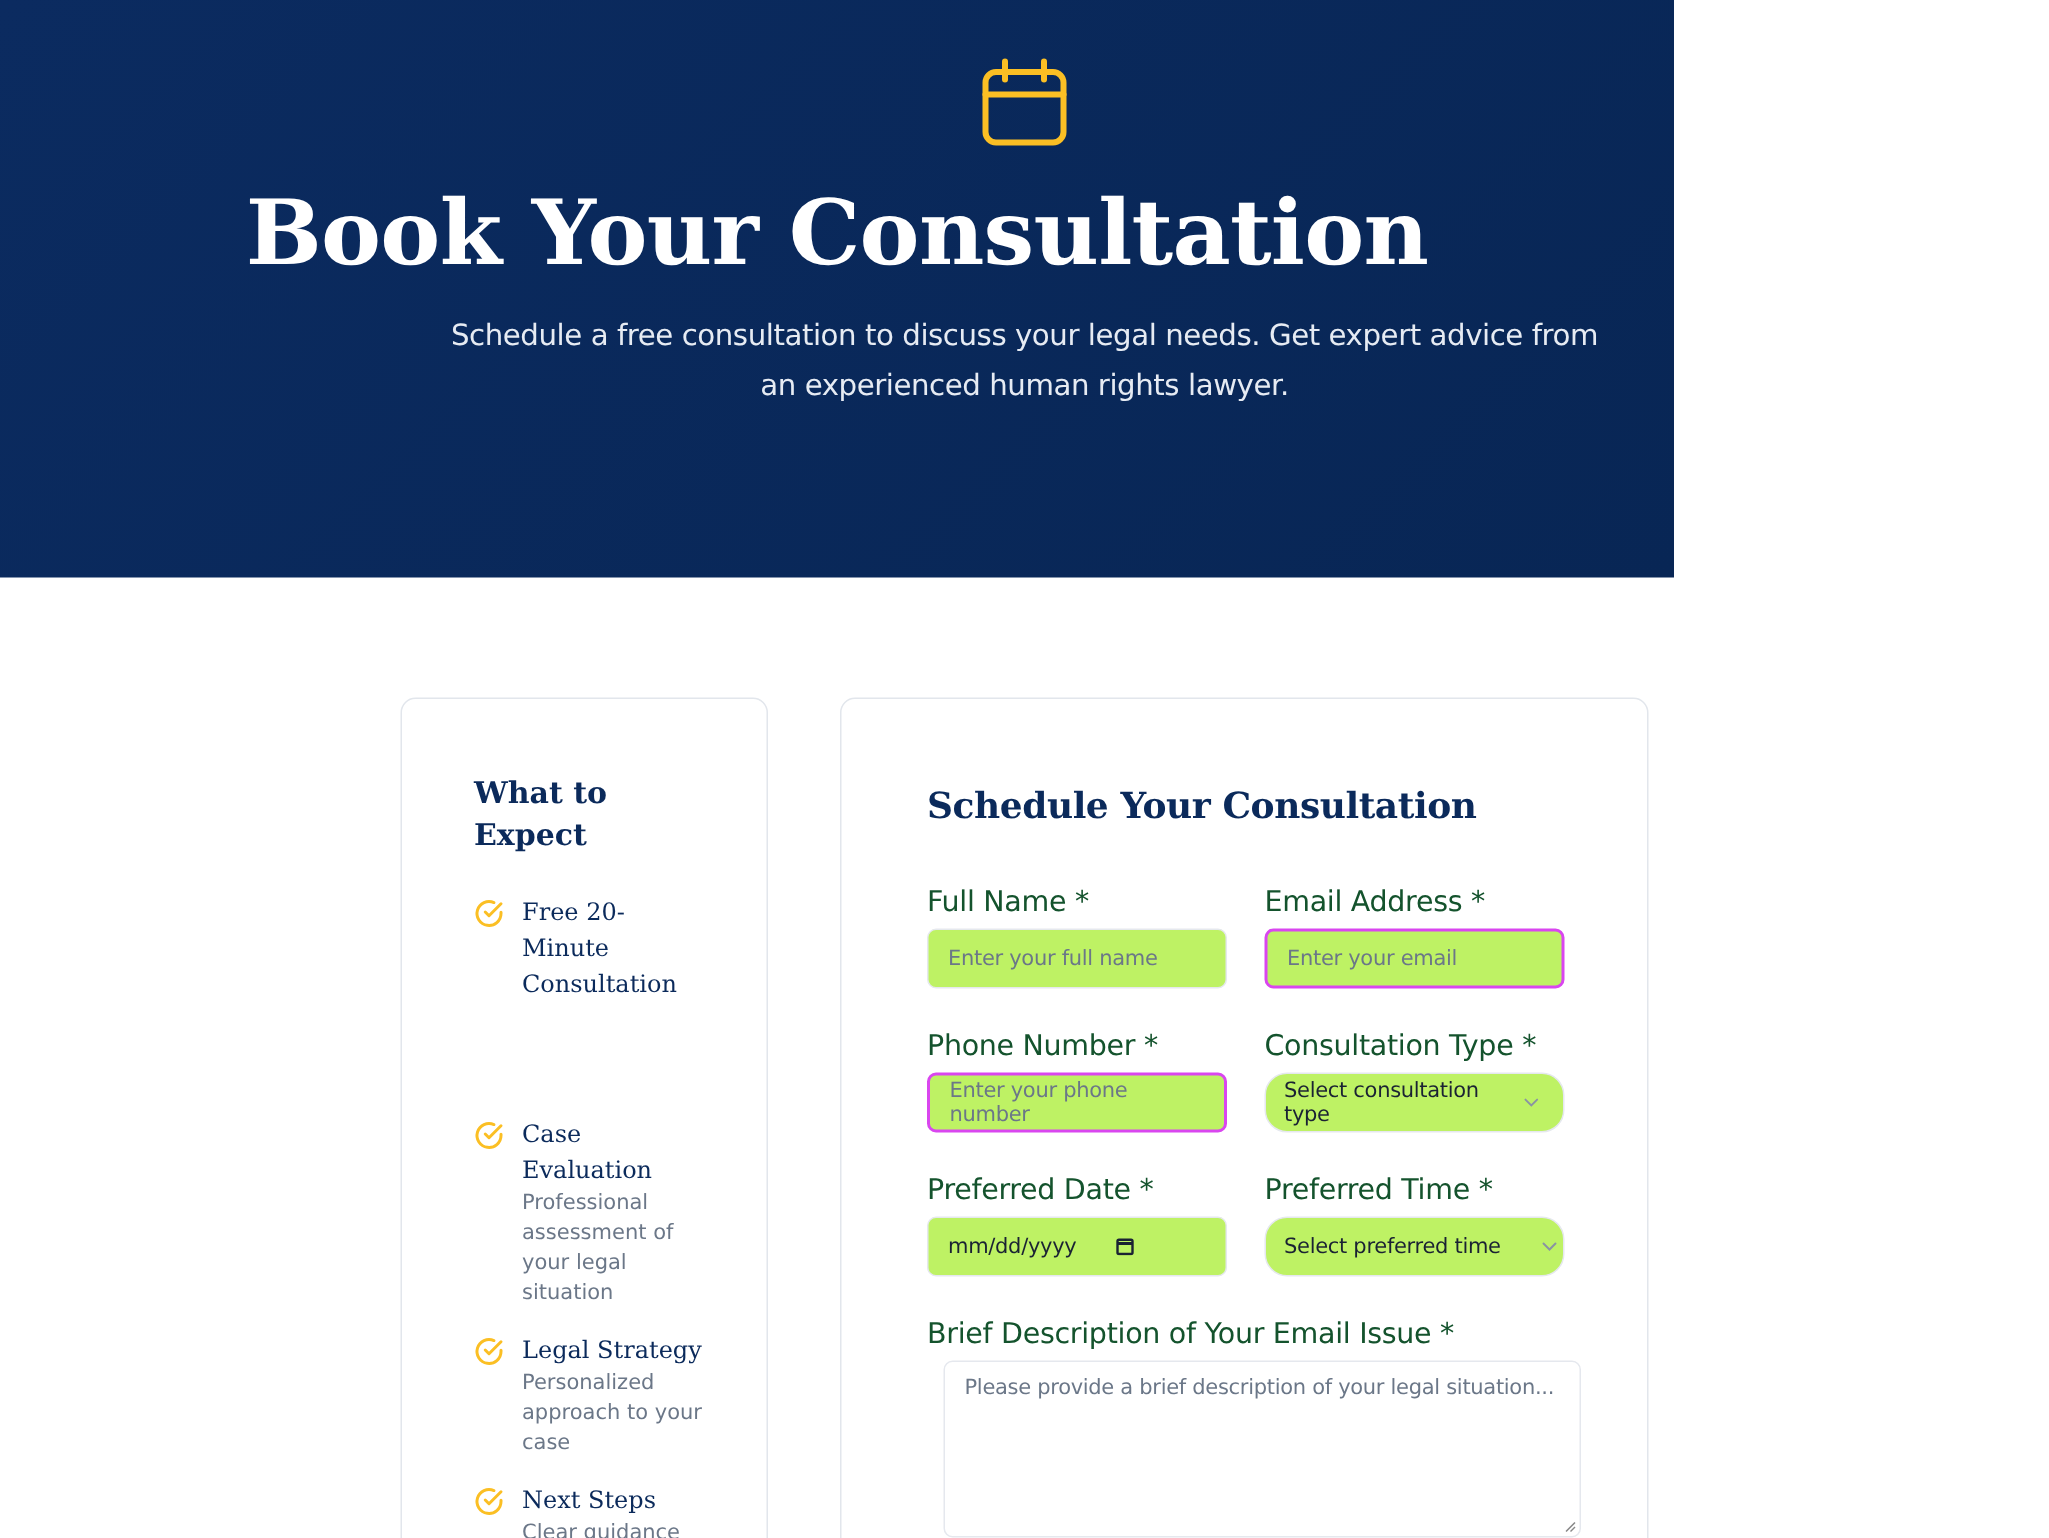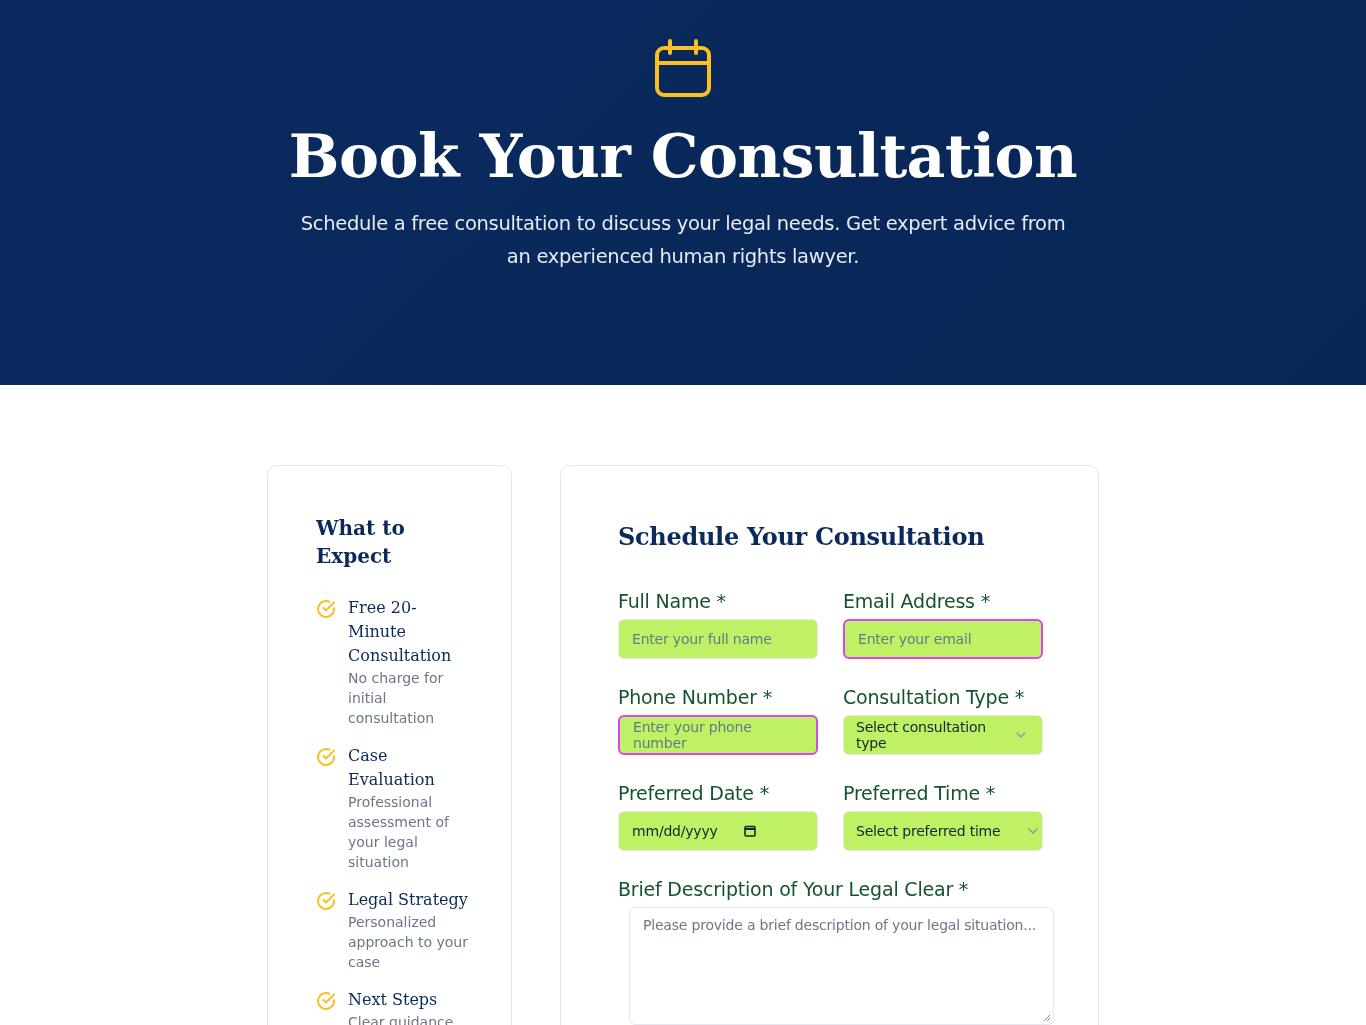--- a/index.html
+++ b/index.html
@@ -1,20 +1,20 @@
 <!DOCTYPE html>
 <html><head>
 <meta charset="utf-8">
 <style>
   * { box-sizing: border-box; margin: 0; padding: 0; }
   html, body { width: 1366px; height: 1025px; overflow: hidden; background: #ffffff; }
   body { font-family: "DejaVu Sans", "Liberation Sans", sans-serif; color: #0b2a5b; }
 
   .hero {
-    width: 1366px; height: 385px;
+    width: 1116px; height: 385px;
     background: linear-gradient(135deg, #0b2b60 0%, #082655 100%);
     position: relative;
     text-align: center;
   }
   .hero-icon { position: absolute; left: 654px; top: 38px; width: 58px; height: 60px; }
   .hero-title {
     position: absolute; left: 0; right: 0; top: 118px;
     font-family: "DejaVu Serif", "Liberation Serif", serif;
     font-weight: bold; font-size: 60px; color: #ffffff; letter-spacing: -0.5px;
     line-height: 76px;
@@ -54,21 +54,21 @@
   .field-label {
     position: absolute; font-size: 19px; color: #14532d; letter-spacing: -0.2px;
   }
   .input {
     position: absolute; height: 40px; width: 200px;
     border: 1px solid #e5e8ee; border-radius: 6px; background: #bef264;
     font-size: 14px; color: #6b7788; padding: 0 13px;
     display: flex; align-items: center; letter-spacing: -0.2px;
   }
   .input.focusish { border: 2px solid #d946ef; }
-  .select { color: #1a2233; justify-content: space-between; padding-right: 14px; }
+  .select { color: #1a2233; justify-content: space-between; padding-right: 14px; border-radius: 15px; }
   .select .chev { width: 10px; height: 6px; }
   .date { color: #1a2233; }
   .date .cal { margin-left: 26px; width: 12px; height: 12px; }
   .textarea {
     position: absolute; left: 68px; top: 441px; width: 425px; height: 118px;
     border: 1px solid #e5e8ee; border-radius: 6px;
     font-size: 14px; color: #6b7788; padding: 9px 13px; letter-spacing: -0.2px;
   }
   .resize { position: absolute; right: 2px; bottom: 2px; width: 8px; height: 8px; }
 </style>
@@ -89,21 +89,20 @@
 <aside class="card side-card">
   <h3 class="side-title">What to Expect</h3>
 
   <div class="exp-item" style="top:130px">
     <svg class="exp-icon" viewBox="0 0 20 20" fill="none" stroke="#fbbf24" stroke-width="2" stroke-linecap="round" stroke-linejoin="round">
         <path d="M18 9.2V10a8 8 0 1 1-4.7-7.3"></path>
         <path d="M18 3.5 10 11.5 7.5 9"></path>
       </svg>
     <div class="exp-text">
       <div class="exp-title">Free 20-Minute Consultation</div>
-      <div class="exp-desc">No charge for initial consultation</div>
     </div>
   </div>
 
   <div class="exp-item" style="top:278px">
     <svg class="exp-icon" viewBox="0 0 20 20" fill="none" stroke="#fbbf24" stroke-width="2" stroke-linecap="round" stroke-linejoin="round">
         <path d="M18 9.2V10a8 8 0 1 1-4.7-7.3"></path>
         <path d="M18 3.5 10 11.5 7.5 9"></path>
       </svg>
     <div class="exp-text">
       <div class="exp-title">Case Evaluation</div>
@@ -170,21 +169,21 @@
   </div>
 
   <label class="field-label" style="left:282px; top:316px">Preferred Time *</label>
   <div class="input select" style="left:282px; top:345px; padding-left:12px; padding-right:4px">
     <span>Select preferred time</span>
     <svg class="chev" viewBox="0 0 10 6" fill="none" stroke="#8a93a3" stroke-width="1.3" stroke-linecap="round">
         <path d="M1 1l4 4 4-4"></path>
       </svg>
   </div>
 
-  <label class="field-label" style="left:57px; top:412px">Brief Description of Your Legal Clear *</label>
+  <label class="field-label" style="left:57px; top:412px">Brief Description of Your Email Issue *</label>
   <div class="textarea">
     <span>Please provide a brief description of your legal situation...</span>
     <svg class="resize" viewBox="0 0 8 8" stroke="#888" stroke-width="1">
         <line x1="7" y1="1" x2="1" y2="7"></line>
         <line x1="7" y1="4" x2="4" y2="7"></line>
       </svg>
   </div>
 </section>
 
 </body></html>

